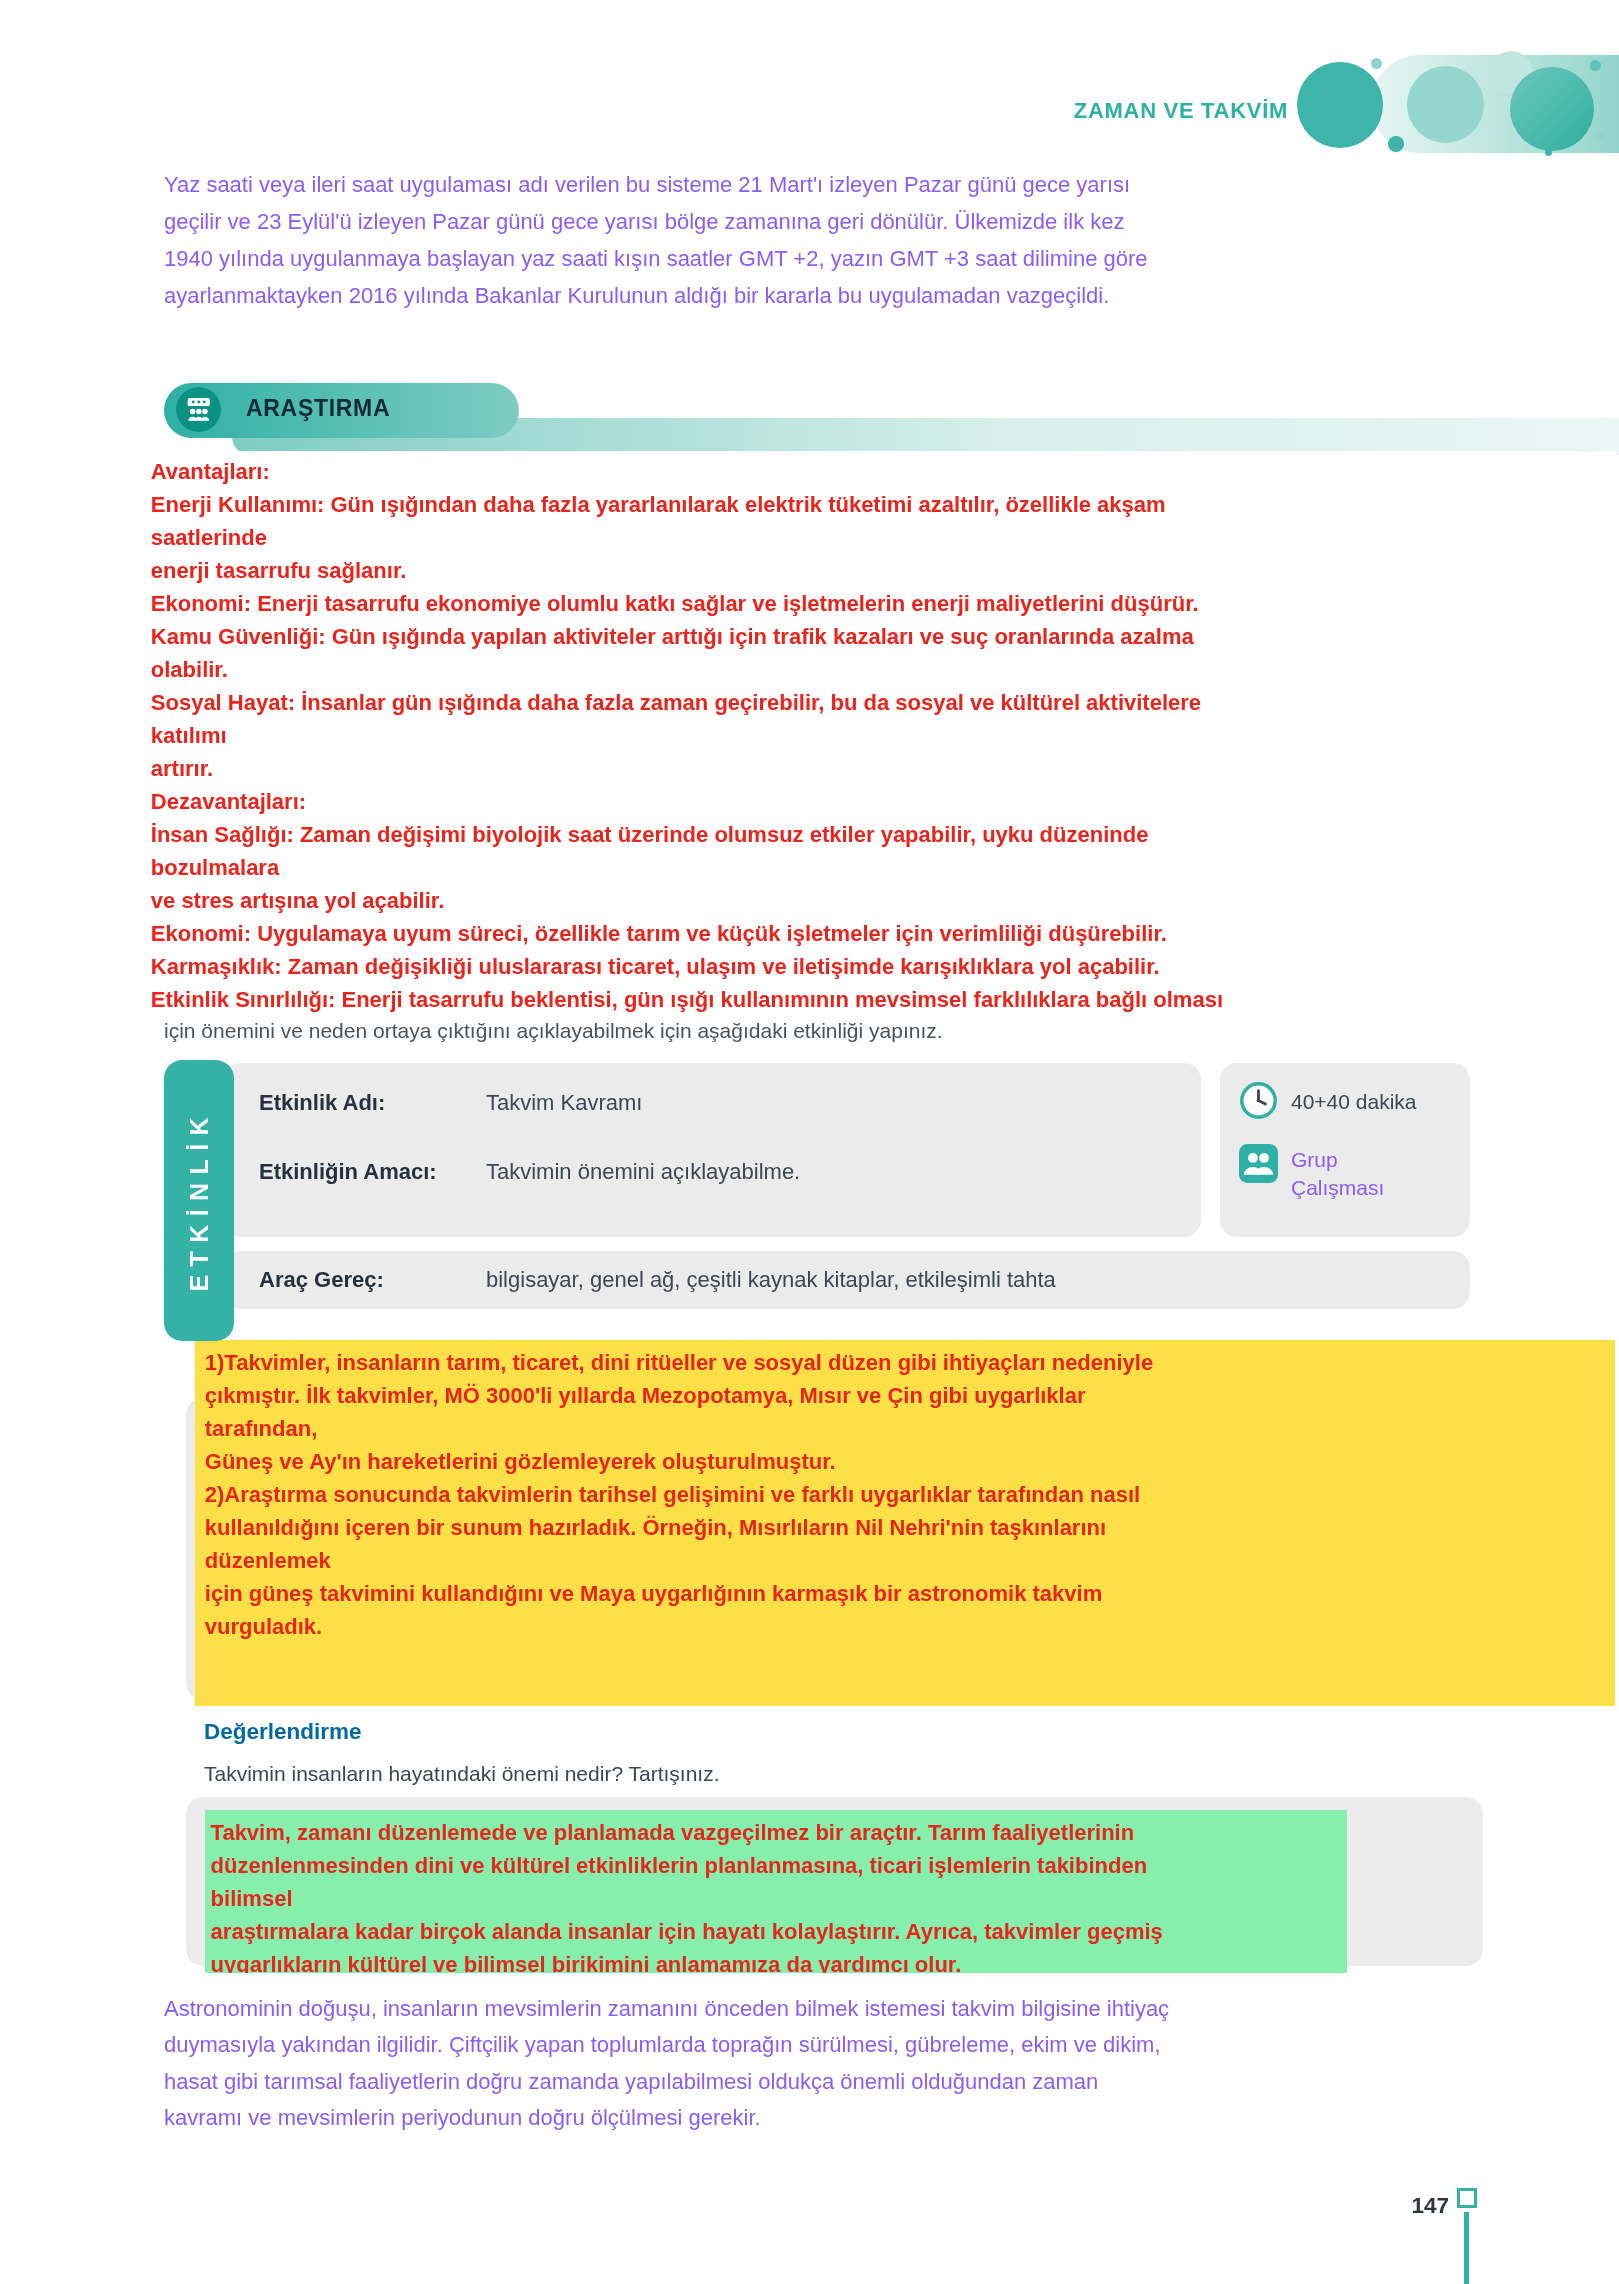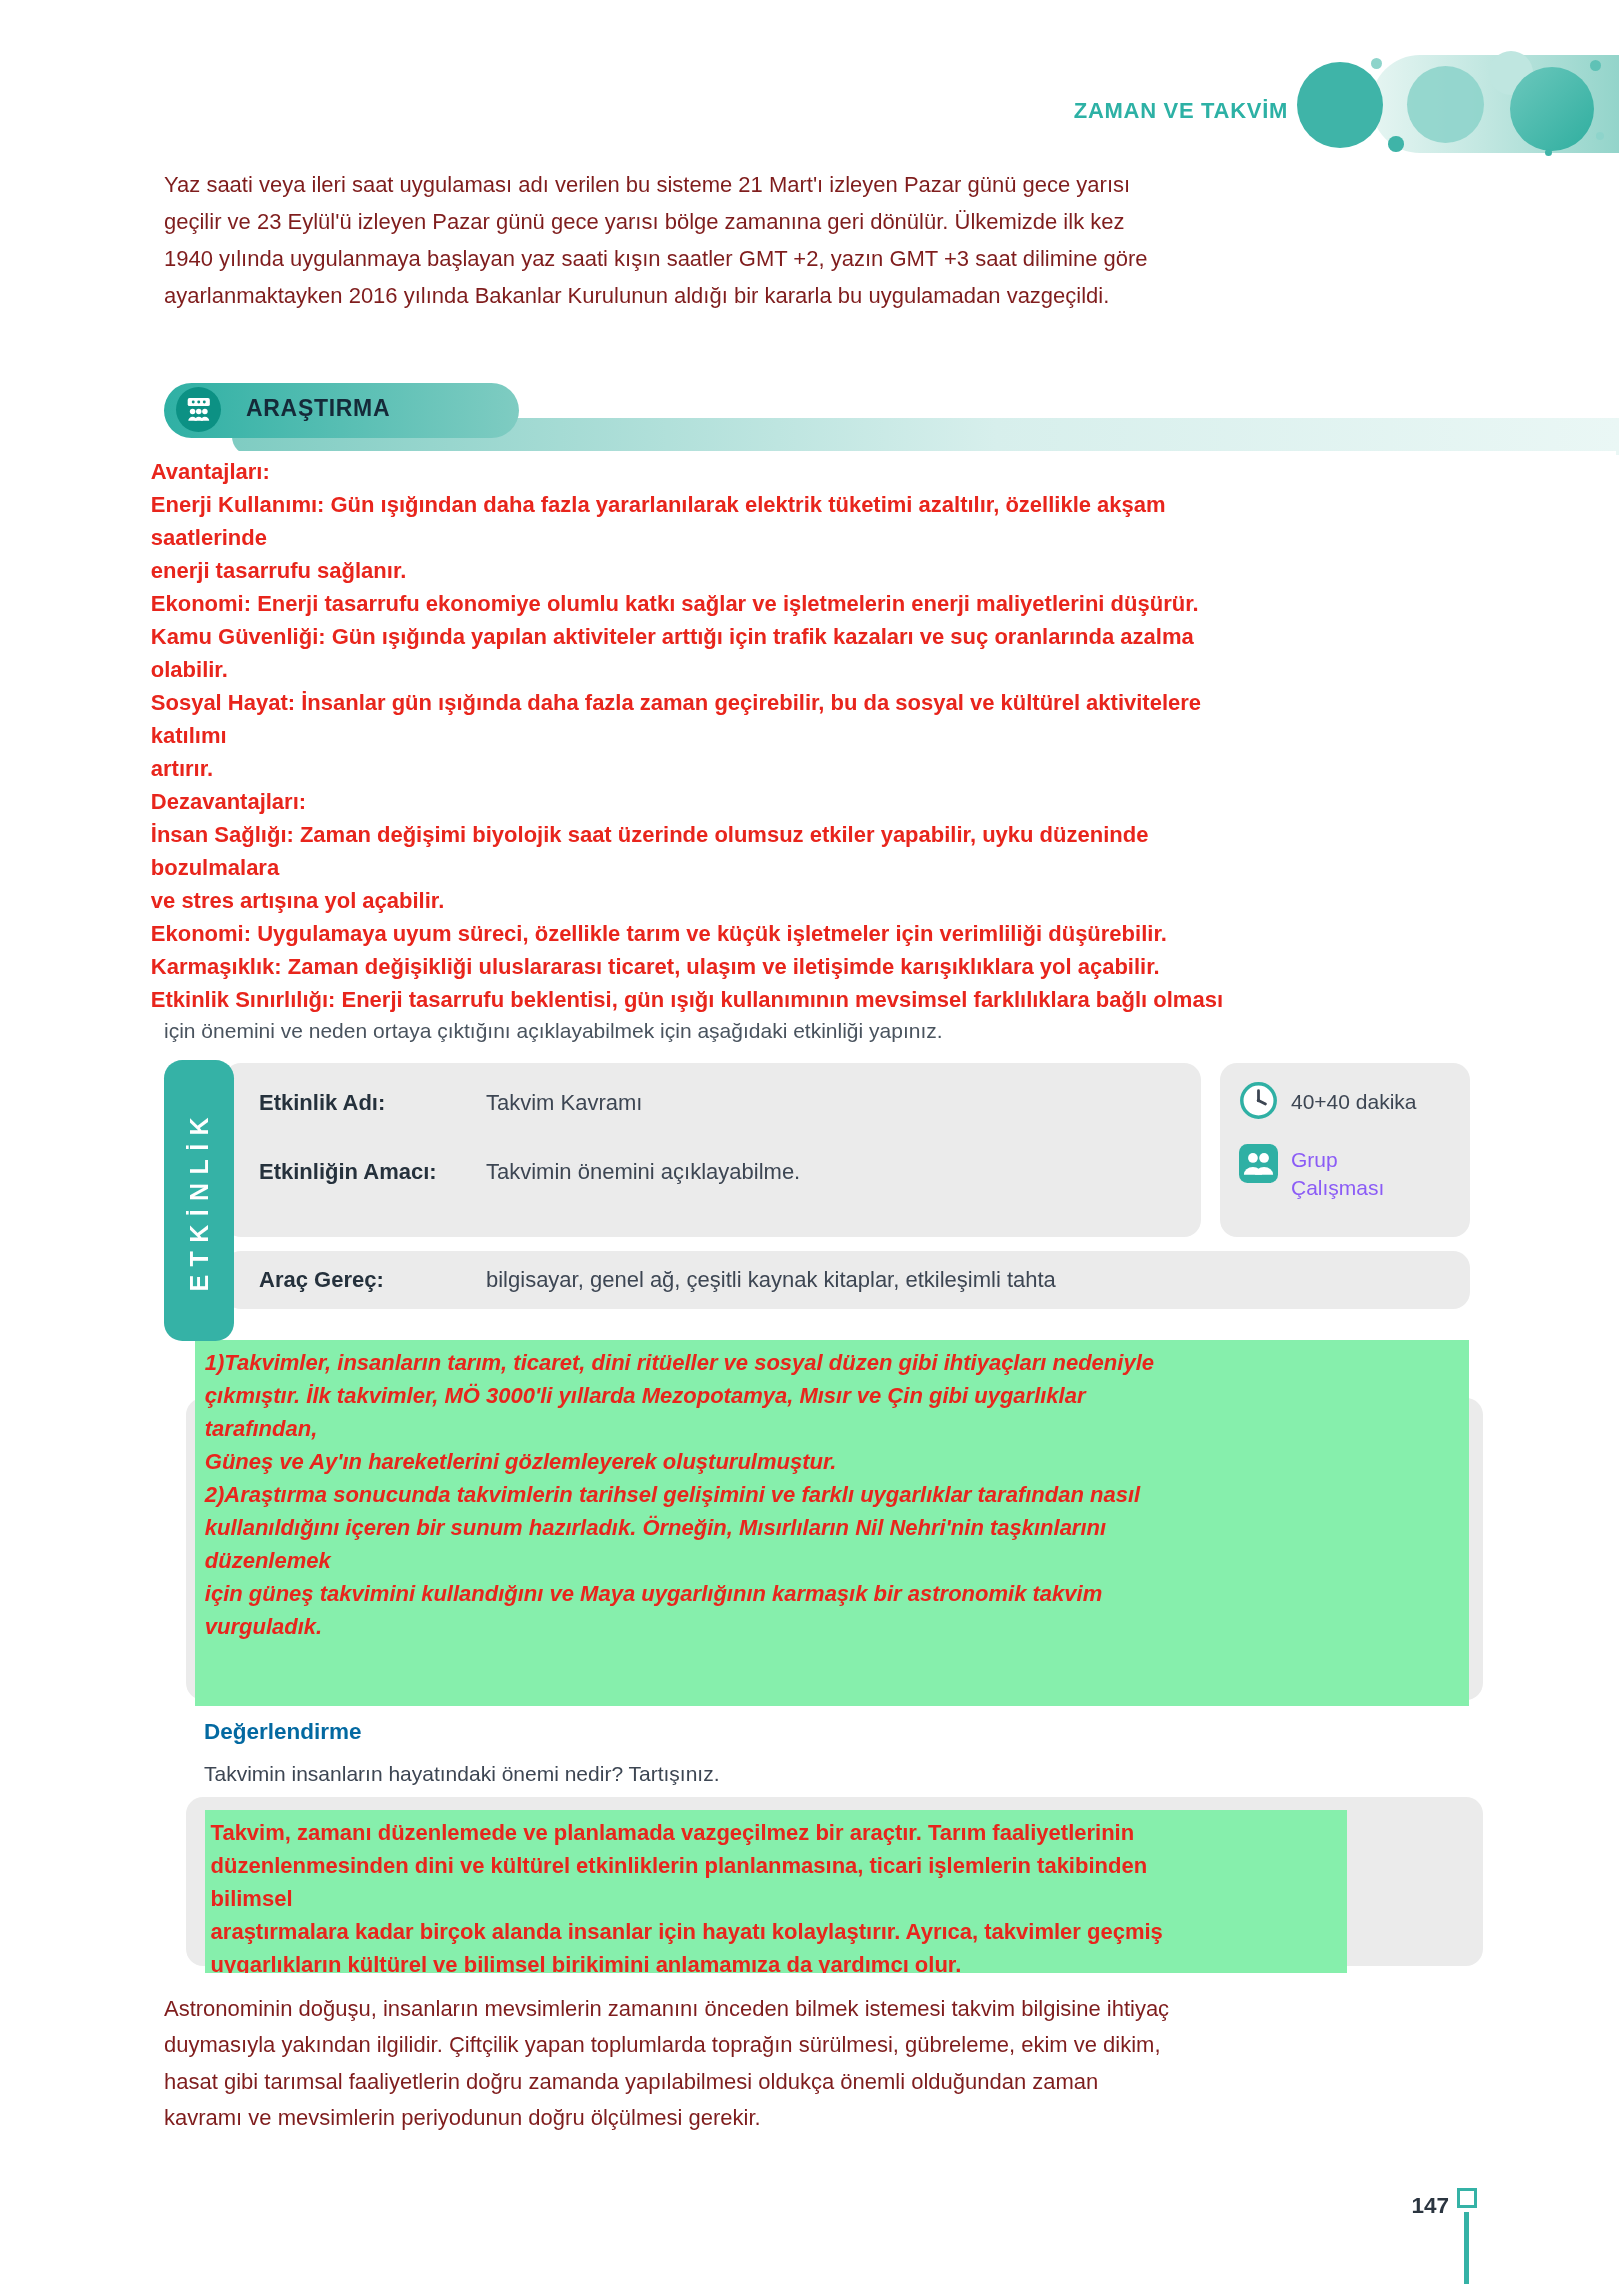--- a/index.html
+++ b/index.html
@@ -18,37 +18,37 @@
   .c3{left:1371px;top:58px;width:11.2px;height:11.2px;background:#8ed4cb;}
   .c4{left:1407px;top:66px;width:77px;height:77px;background:#8ed4cb;opacity:.9;}
   .c5{left:1489px;top:51px;width:44px;height:44px;background:#bfe6e0;}
   .c6{left:1510px;top:67px;width:84px;height:84px;background:linear-gradient(135deg,#6cc8bd,#2fae9f);}
   .c7{left:1590px;top:60px;width:11.2px;height:11.2px;background:#5fc2b6;}
   .c8{left:1596px;top:132px;width:8.4px;height:8.4px;background:#8ed4cb;}
   .c9{left:1545px;top:149px;width:7px;height:7px;background:#3fb4a8;}
   .header-title{right:332px;top:98px;font-size:22px;font-weight:bold;color:#2db1a5;letter-spacing:0.7px;}
 
   
-  .body-text{font-size:22px;line-height:1.68;color:#7f1d1d;}
+  .body-text{font-size:22px;line-height:1.68;color:#8b5cf6;}
   .intro{left:164px;top:167px;width:1004px;}
   .closing{left:164px;top:1991px;width:1016px;line-height:1.65;}
 
   
   .ara-bar{left:232px;top:418px;width:1388px;height:37px;border-radius:18.3px 0 0 18.3px;
            background:linear-gradient(90deg,#7fccc2 0%,#d7efec 55%,#eaf7f5 100%);}
   .ara-pill{left:164px;top:383px;width:355px;height:55px;border-radius:31px;
             background:linear-gradient(90deg,#2fb0a4 0%,#7fccc2 100%);}
   .ara-icon{left:176px;top:387px;width:45px;height:45px;border-radius:50%;background:#0c9184;
             display:flex;align-items:center;justify-content:center;}
   .ara-label{left:246px;top:395px;font-size:23px;font-weight:bold;color:#152a39;letter-spacing:0.7px;}
 
   
   .red-lines .ans-line{font-size:22px;font-weight:bold;color:#e8251c;line-height:33px;white-space:nowrap;}
   .red1{left:148px;top:451px;width:1468px;height:567px;background:#ffffff;padding:4.2px 0 0 2.8px;}
-  .red2{left:195px;top:1340px;width:1274px;height:366px;background:#86efac;padding:5.6px 0 0 9.8px;overflow:hidden;font-style:italic;}
+  .red2{left:195px;top:1340px;width:1420px;height:366px;background:#fde047;padding:5.6px 0 0 9.8px;overflow:hidden;}
   .red3{left:205px;top:1810px;width:1142px;height:163px;background:#86efac;padding:5.6px 0 0 5.6px;overflow:hidden;}
 
   .prompt-tail{left:164px;top:1019px;width:1230px;font-size:21px;color:#49535e;}
 
   
   .gray-box{background:#ebebeb;border-radius:17px;}
   .etk-tab{left:164px;top:1060px;width:70px;height:281px;background:#35b2a6;border-radius:18.3px;
            display:flex;align-items:center;justify-content:center;z-index:2;}
   .etk-tab span{writing-mode:vertical-rl;transform:rotate(180deg);color:#ffffff;font-weight:bold;
                 font-size:25px;letter-spacing:8.4px;}

